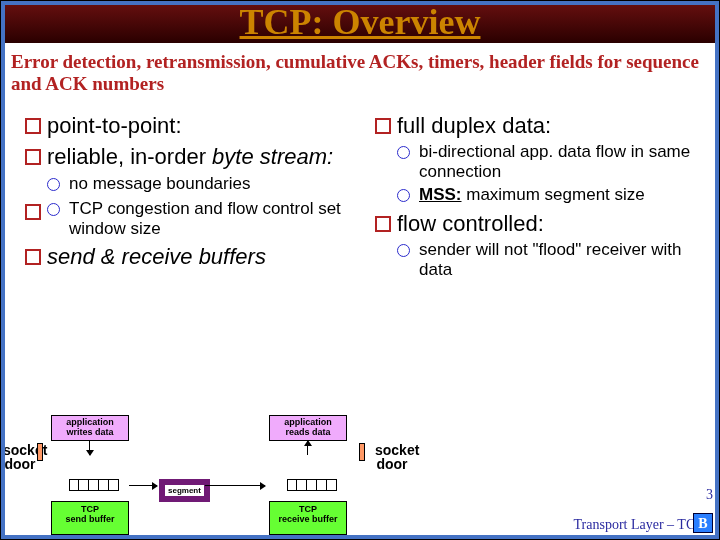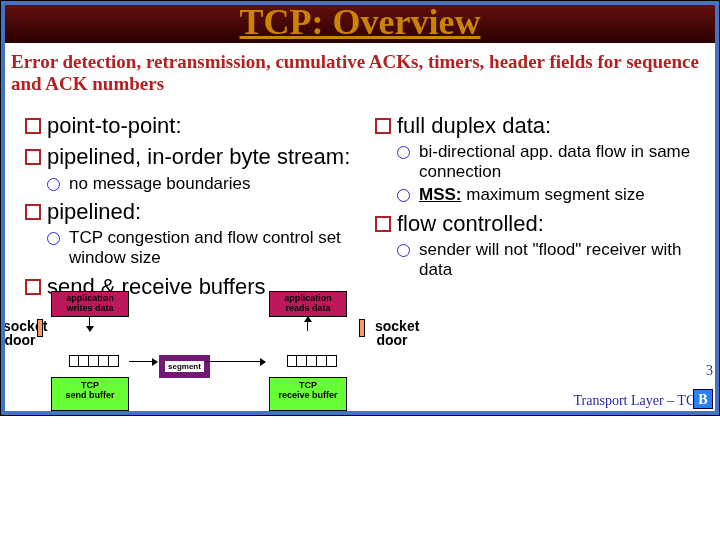--- a/index.html
+++ b/index.html
@@ -1,39 +1,39 @@
 <!DOCTYPE html>
 <html><head>
 <meta charset="utf-8">
 <style>
   * { box-sizing: border-box; margin: 0; padding: 0; }
   html, body { width: 720px; height: 540px; font-family: Arial, Helvetica, sans-serif; overflow: hidden; }
-  .slide { width: 720px; height: 416px; background: #fff; position: relative; border: 1px solid #000; }
+  .slide { width: 720px; height: 540px; background: #fff; position: relative; border: 1px solid #000; }
   .border-blue { position:absolute; inset:0; border:4px solid #4472c4; pointer-events:none; }
   .title-bar { position:absolute; top:0; left:0; right:0; height:42px; background:linear-gradient(#6a1010,#2a0000); }
   .title { position:absolute; top:0; left:0; right:0; text-align:center; font-family:"Times New Roman", serif; font-size:36px; font-weight:bold; color:#cc8400; text-decoration:underline; text-decoration-color:#cc8400; }
   .subtitle { position:absolute; top:50px; left:10px; right:18px; font-family:"Times New Roman", serif; font-size:19px; font-weight:bold; color:#b22222; line-height:1.15; }
   .body { position:absolute; top:112px; left:0; right:0; bottom:50px; display:flex; }
   .col { flex:1; padding:0 8px 0 24px; }
   .col.right { padding-left:12px; padding-right:14px; }
   ul.bl { list-style:none; }
   ul.bl > li { position:relative; padding-left:22px; margin-bottom:6px; font-size:22px; line-height:1.15; }
   ul.bl > li::before { content:""; position:absolute; left:0; top:5px; width:12px; height:12px; border:2px solid #b22222; background:#fff; }
   ul.sub { list-style:none; margin-top:4px; }
   ul.sub > li { position:relative; padding-left:22px; font-size:17px; margin-bottom:4px; line-height:1.15; }
   ul.sub > li::before { content:""; position:absolute; left:0; top:4px; width:11px; height:11px; border:1.5px solid #2b2bcc; border-radius:50%; background:#fff; }
-  .i { }
+  .i { font-style:italic; }
   .b { font-weight:bold; }
   .u { text-decoration:underline; }
 
   .diagram { position:absolute; left:30px; bottom:42px; width:350px; height:90px; }
   .sock-lbl { position:absolute; font-size:14px; font-weight:bold; line-height:1; text-align:center; width:34px; }
   .sock-left { left:-28px; top:36px; }
   .sock-right { left:344px; top:36px; }
-  .box { position:absolute; border:1.5px solid #000; background:#be185d; font-size:9px; font-weight:bold; text-align:center; display:flex; align-items:center; justify-content:center; line-height:1.1; padding:1px 2px; }
+  .box { position:absolute; border:1.5px solid #000; background:#f0abfc; font-size:9px; font-weight:bold; text-align:center; display:flex; align-items:center; justify-content:center; line-height:1.1; padding:1px 2px; }
   .buf { background:#66ff33; display:block; padding-top:3px;margin-top:44px; }
   .sock-bar { position:absolute; width:6px; height:18px; background:#ff9966; border:1px solid #000; }
   .seg-lbl { position:absolute; border:6px solid #701a75; font-size:8px; font-weight:bold; padding:1px 3px; background:#fff; }
 
   .footer { position:absolute; right:16px; bottom:6px; font-family:"Comic Sans MS", cursive; font-size:14px; color:#2a2aa0; }
   .pagenum { position:absolute; right:6px; bottom:36px; font-family:"Comic Sans MS", cursive; font-size:14px; color:#2a2aa0; }
   .b-badge { position:absolute; right:6px; bottom:6px; width:20px; height:20px; background:#2a7fff; color:#fff; font-weight:bold; font-family:"Times New Roman",serif; text-align:center; line-height:20px; font-size:14px; border:1px solid #003; }
 
   
   .arrow { position:absolute; height:0; border-top:1.5px solid #000; }
@@ -54,27 +54,26 @@
   <div class="title">TCP: Overview</div>
   <div class="subtitle">Error detection, retransmission, cumulative ACKs, timers, header fields for sequence and ACK numbers</div>
 
   <div class="body">
     <div class="col">
       <ul class="bl">
         <li>
           <span>point-to-point:</span>
         </li>
         <li>
-          <span>pipelined, in-order </span><span class="i">byte stream:</span>
+          <span>reliable, in-order </span><span class="i">byte stream:</span>
           <ul class="sub">
               <li>no message boundaries</li>
             </ul>
         </li>
         <li>
-          <span>pipelined:</span>
           <ul class="sub">
               <li>TCP congestion and flow control set window size</li>
             </ul>
         </li>
         <li>
           <span class="i">send &amp; receive buffers</span>
         </li>
       </ul>
     </div>
     <div class="col right">

